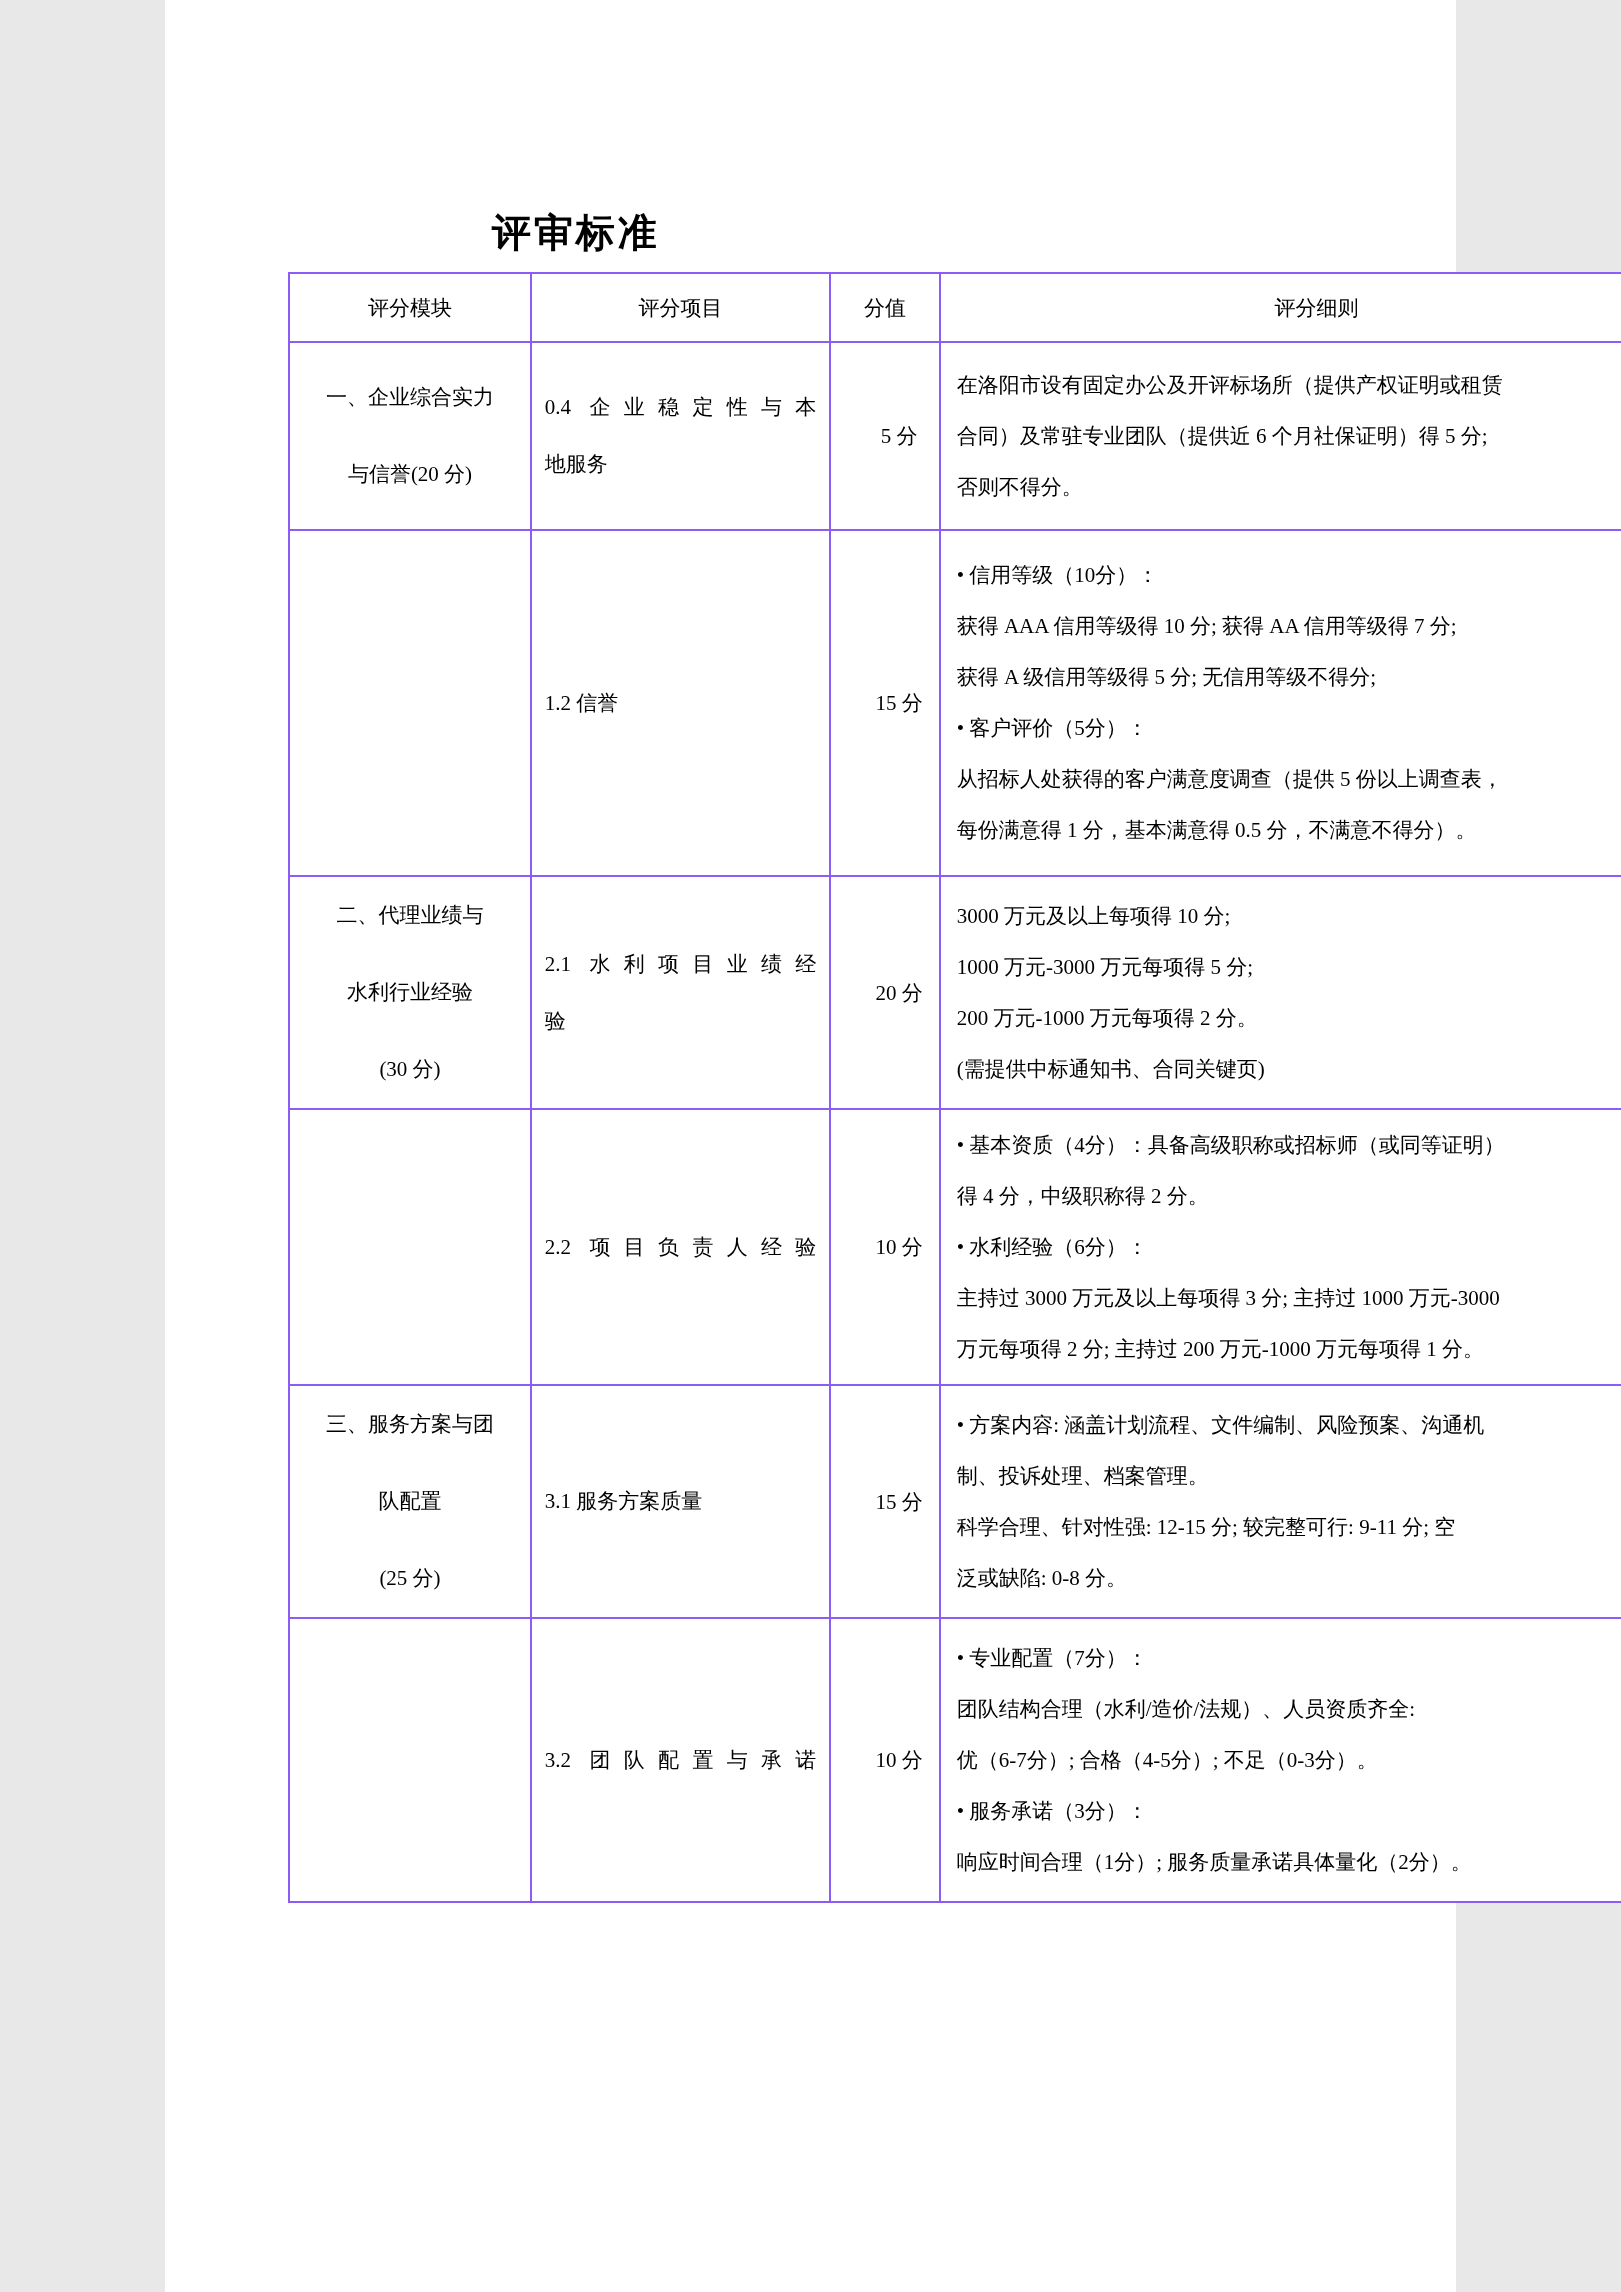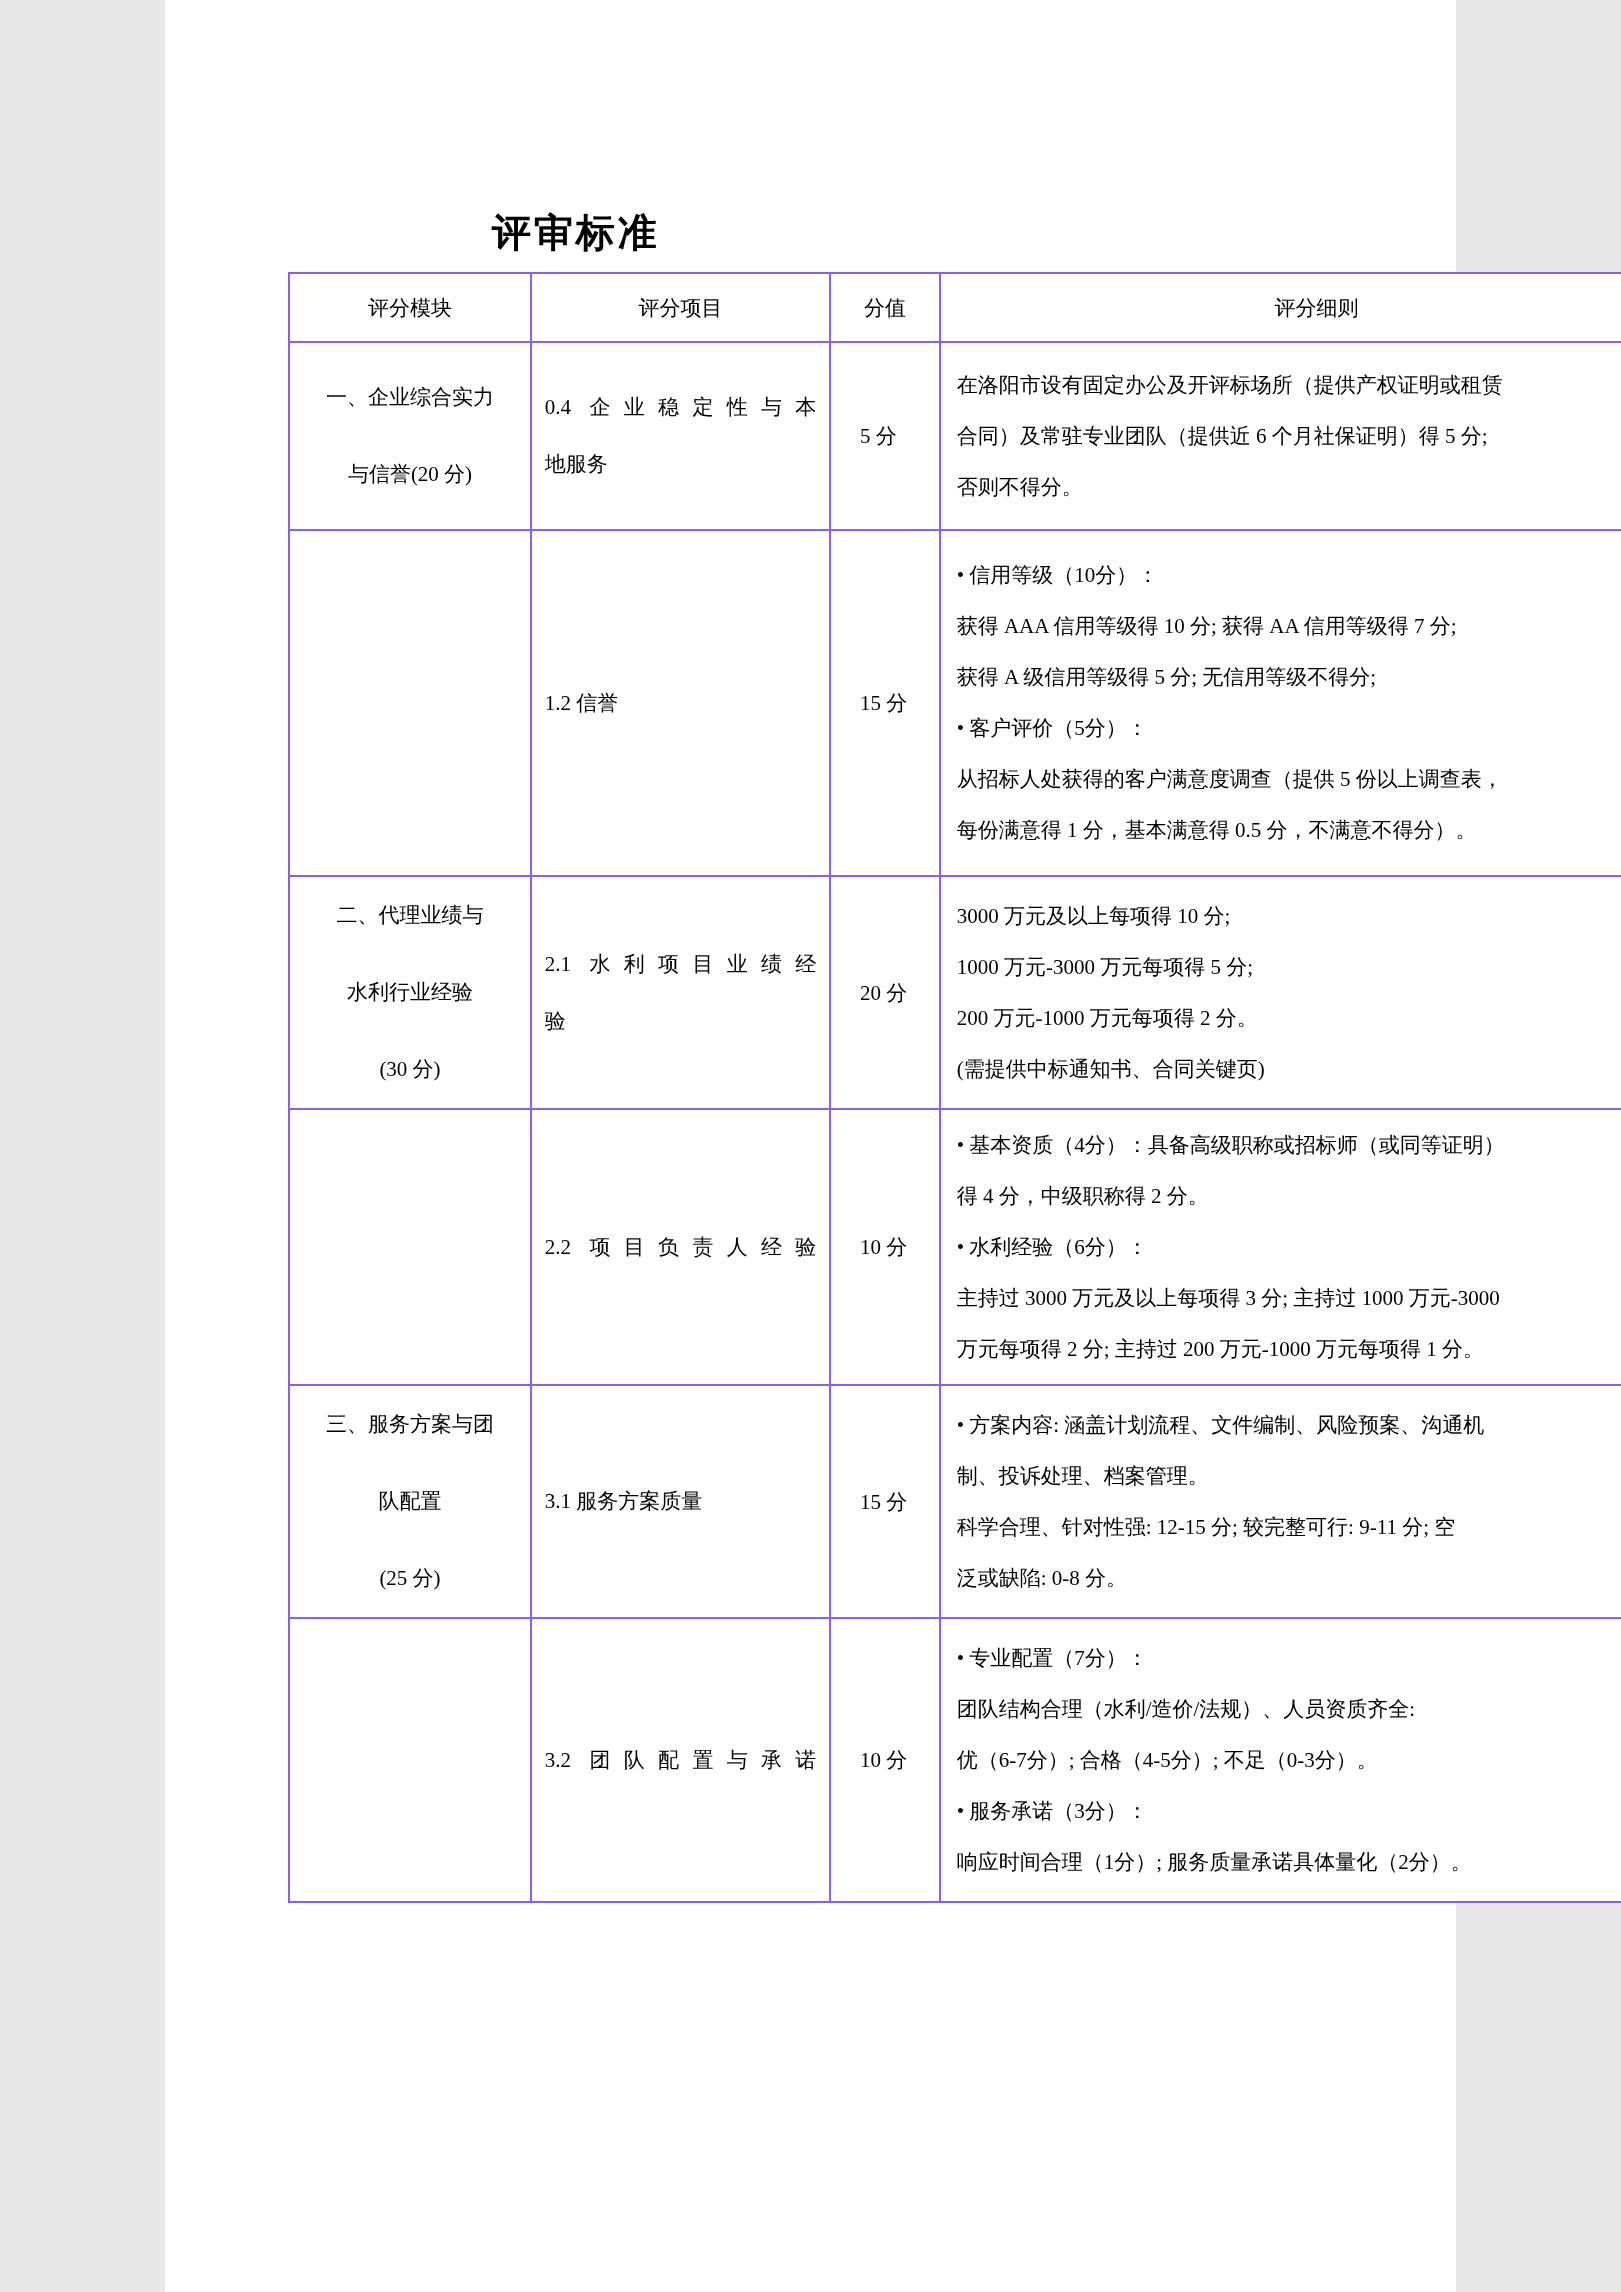--- a/index.html
+++ b/index.html
@@ -40,21 +40,21 @@
   }
   tr.r0 { height:188px; }
   tr.r1 { height:346px; }
   tr.r2 { height:213px; }
   tr.r3 { height:276px; }
   tr.r4 { height:203px; }
   tr.r5 { height:284px; }
   tr.r6 { height:163px; }
   td.module { padding:0 13.7px; line-height:77px; text-align:center;border-radius:11px; }
   td.item   { padding:0 12.7px; line-height:57px; text-align:left; }
-  td.score  { text-align:left;padding-left:29px; }
+  td.score  { text-align:center;padding-left:29px; }
   td.detail { padding:7.8px 9.8px 7.8px 15.7px; line-height:51px; text-align:left; }
   .ln { display:block; }
   .stretch {
     text-align:justify;
     text-align-last:justify;
     -moz-text-align-last:justify;
   }
 </style>
 </head>
 <body>

